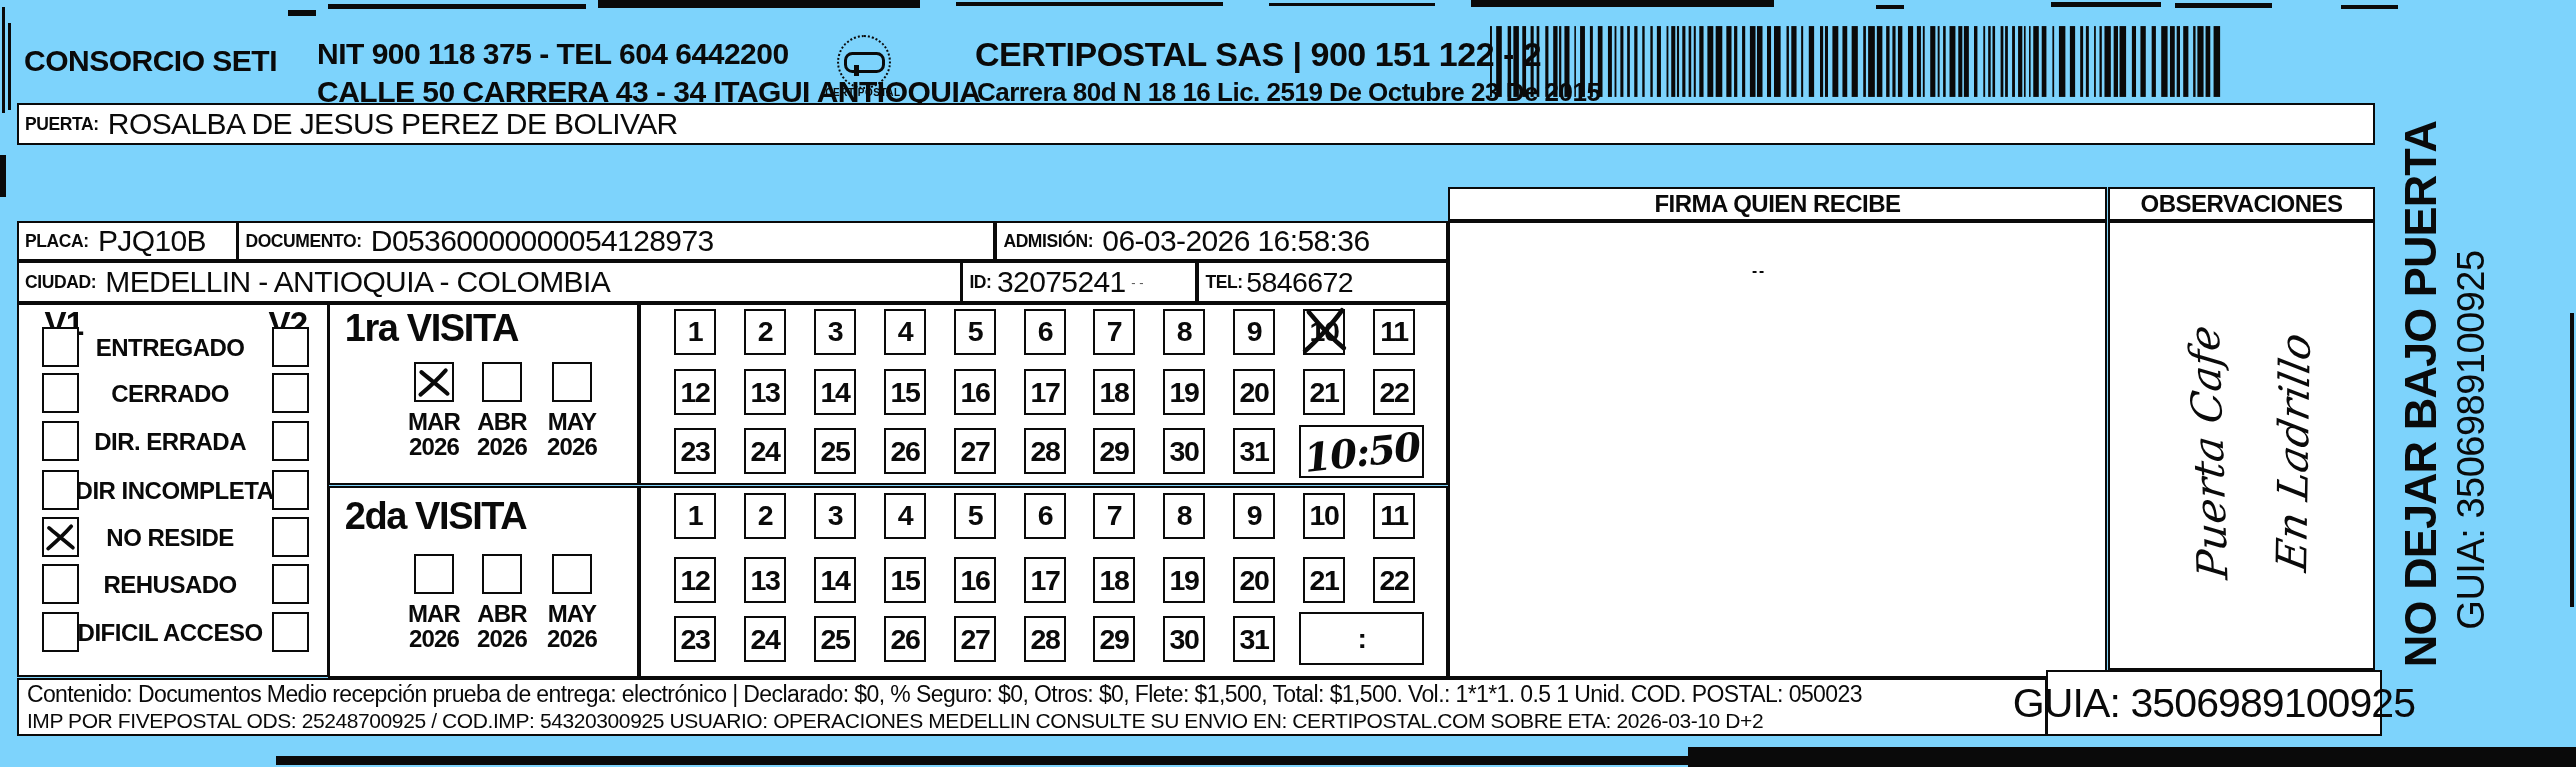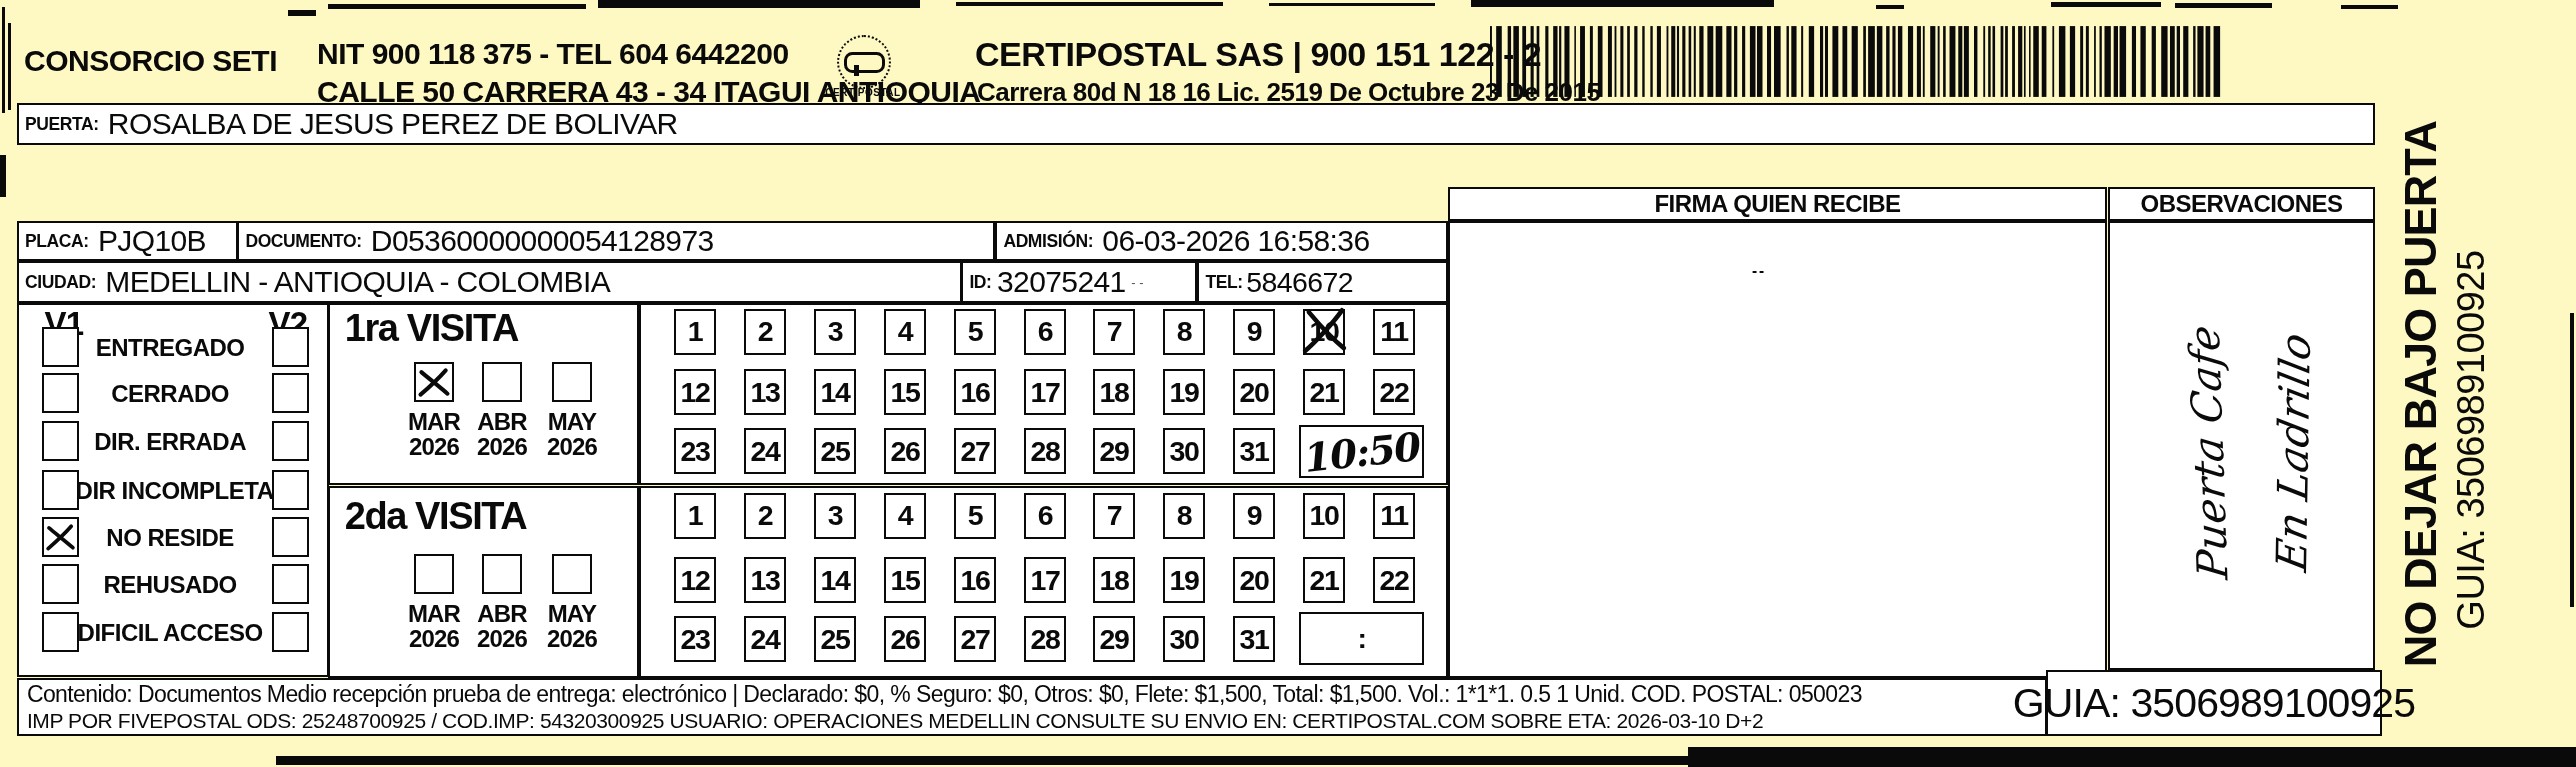--- a/index.html
+++ b/index.html
@@ -1,16 +1,16 @@
 <!DOCTYPE html>
 <html style="font-size:14.7px"><head>
 <meta charset="utf-8">
 <style>
   html,body{margin:0;padding:0;background:#e8e8e8}
-  .sheet{position:relative;width:2576px;height:767px;background:#fef9c3;overflow:hidden;
+  .sheet{position:relative;width:2576px;height:767px;background:#7dd3fc;overflow:hidden;
          font-family:"Liberation Sans",sans-serif;color:#0a0a0a;}
   .abs{position:absolute}
   .ink{background:#0a0a0a}
   .cell{position:absolute;border:2.8px solid #0a0a0a;box-sizing:border-box;display:flex;align-items:center;
         padding:0 6.4px;gap:9.2px;white-space:nowrap;background:#fff}
   .lbl{font-weight:700;font-size:17.5px;letter-spacing:-0.4px}
   .val{font-size:30px;letter-spacing:-0.6px}
   .hdrtxt{position:absolute;font-weight:700;letter-spacing:-0.5px;white-space:nowrap}
   .colhead{justify-content:center;font-weight:700;font-size:24px;letter-spacing:-0.5px}
   .cb{position:absolute;width:37px;height:40px;border:2.8px solid #0a0a0a;box-sizing:border-box;background:#fff}

